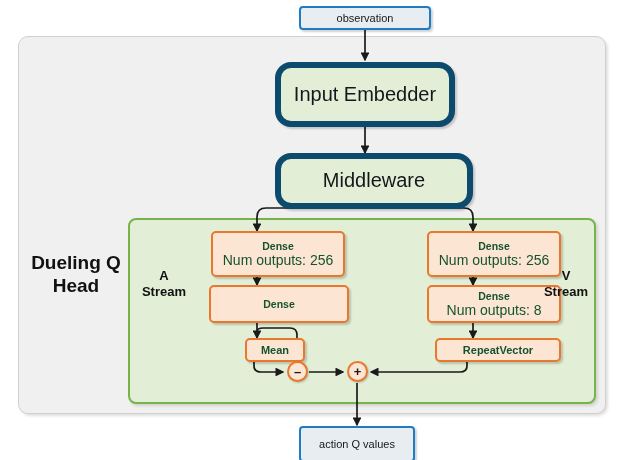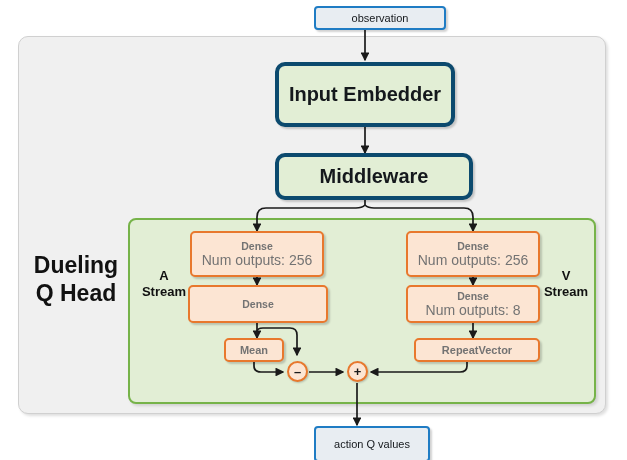--- a/index.html
+++ b/index.html
@@ -25,48 +25,49 @@
 
   
   .node{
     position:absolute;box-sizing:border-box;display:flex;
     flex-direction:column;align-items:center;justify-content:center;
     text-align:center;line-height:1.18;
     box-shadow:2px 2px 2px rgba(0,0,0,.18);
   }
   .io-box{
     background:#e8edf2;border:2px solid #1f7cc4;border-radius:4px;
-    font-size:11px;color:#14181c;margin-left:15px;
+    font-size:11px;color:#14181c;
   }
   .green-box{
-    background:#e2eed5;border:4px solid #0c4a6e;border-radius:10px;
-    font-size:20px;font-weight:bold;color:#14181c;
+    background:#e2eed5;border:6px solid #0c4a6e;border-radius:16px;
+    font-size:20px;font-weight:normal;color:#14181c;
   }
   .orange-box{
     background:#fce5d3;border:2px solid #e8782d;border-radius:5px;
-    color:#737373;
+    color:#14532d;
+    margin-left:21px;
   }
   .orange-box .t1{font-size:10.5px;font-weight:bold;}
   .orange-box .t2{font-size:14px;}
   .orange-box.single{font-size:11px;font-weight:bold;}
 
   .op{
     position:absolute;width:21px;height:21px;border-radius:50%;
     background:#fce5d3;border:2px solid #e8782d;box-sizing:border-box;
     display:flex;align-items:center;justify-content:center;
     font-size:13px;font-weight:bold;color:#1a1a1a;line-height:1;
     box-shadow:1px 1px 2px rgba(0,0,0,.2);
   }
 
   
   .label{
     position:absolute;text-align:center;font-weight:bold;color:#111;
     line-height:1.2;
   }
-  .label.big{font-size:23px;}
+  .label.big{font-size:19px;}
   .label.mid{font-size:13px;}
 
   
   svg.edges{position:absolute;left:0;top:0;width:627px;height:460px;
     overflow:visible;pointer-events:none;}
   .edge{fill:none;stroke:#1a1a1a;stroke-width:1.7;}
 </style>
 </head>
 <body>
 
@@ -111,21 +112,21 @@
   </svg>
 
   <div class="node io-box" style="left:299px;top:6px;width:132px;height:24px;">
     <span>observation</span>
   </div>
 
   <div class="node green-box" style="left:275px;top:62px;width:180px;height:65px;">
     <span>Input Embedder</span>
   </div>
 
-  <div class="node green-box" style="left:275px;top:153px;width:198px;height:47px;">
+  <div class="node green-box" style="left:275px;top:153px;width:198px;height:56px;">
     <span>Middleware</span>
   </div>
 
   <div class="node orange-box" style="left:190px;top:231px;width:134px;height:46px;">
     <span class="t1">Dense</span>
     <span class="t2">Num outputs: 256</span>
   </div>
 
   <div class="node orange-box" style="left:188px;top:285px;width:140px;height:38px;">
     <span class="t1">Dense</span>

